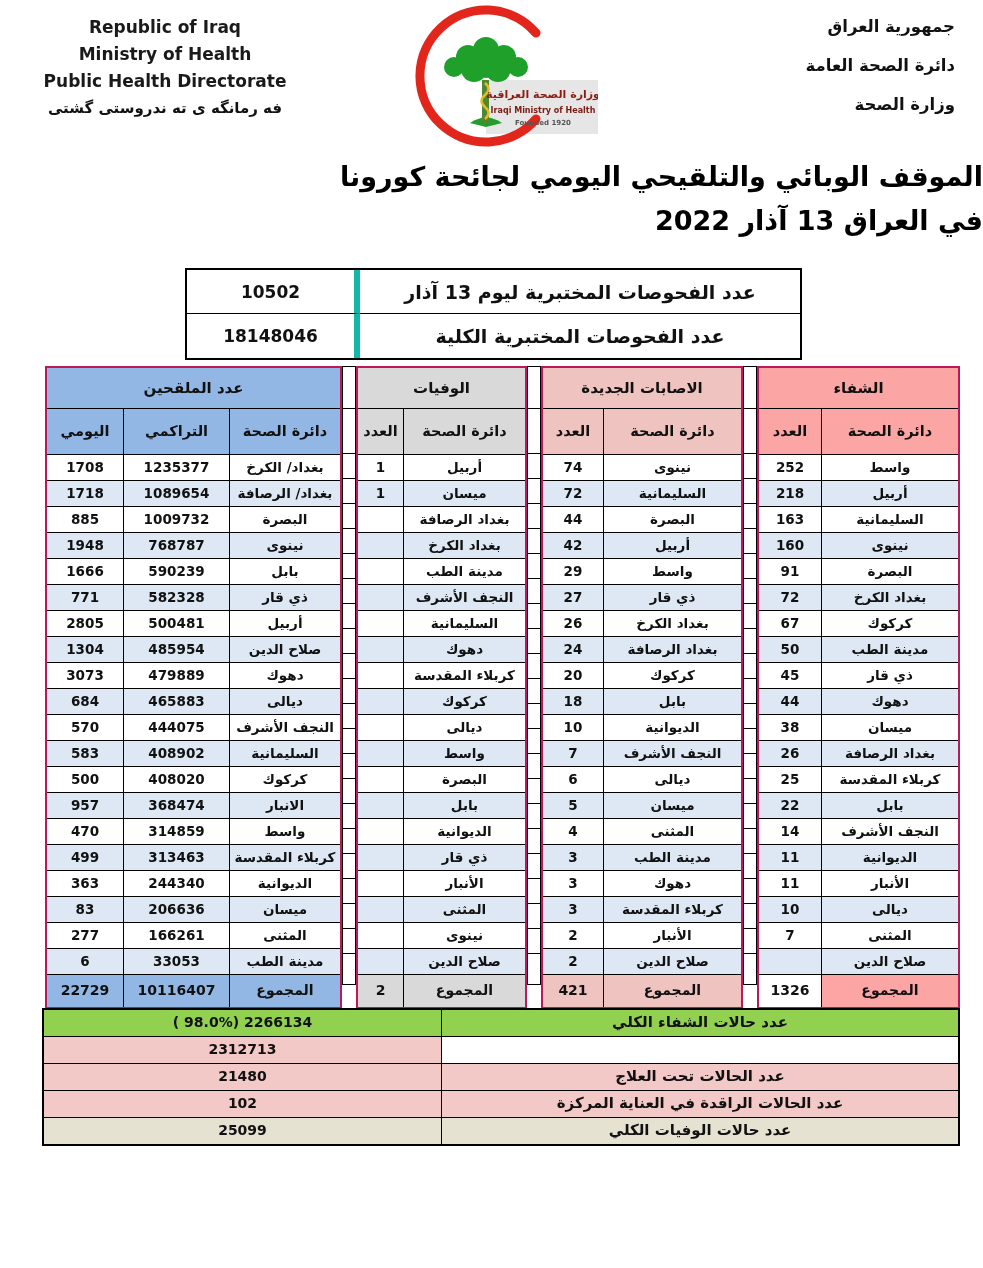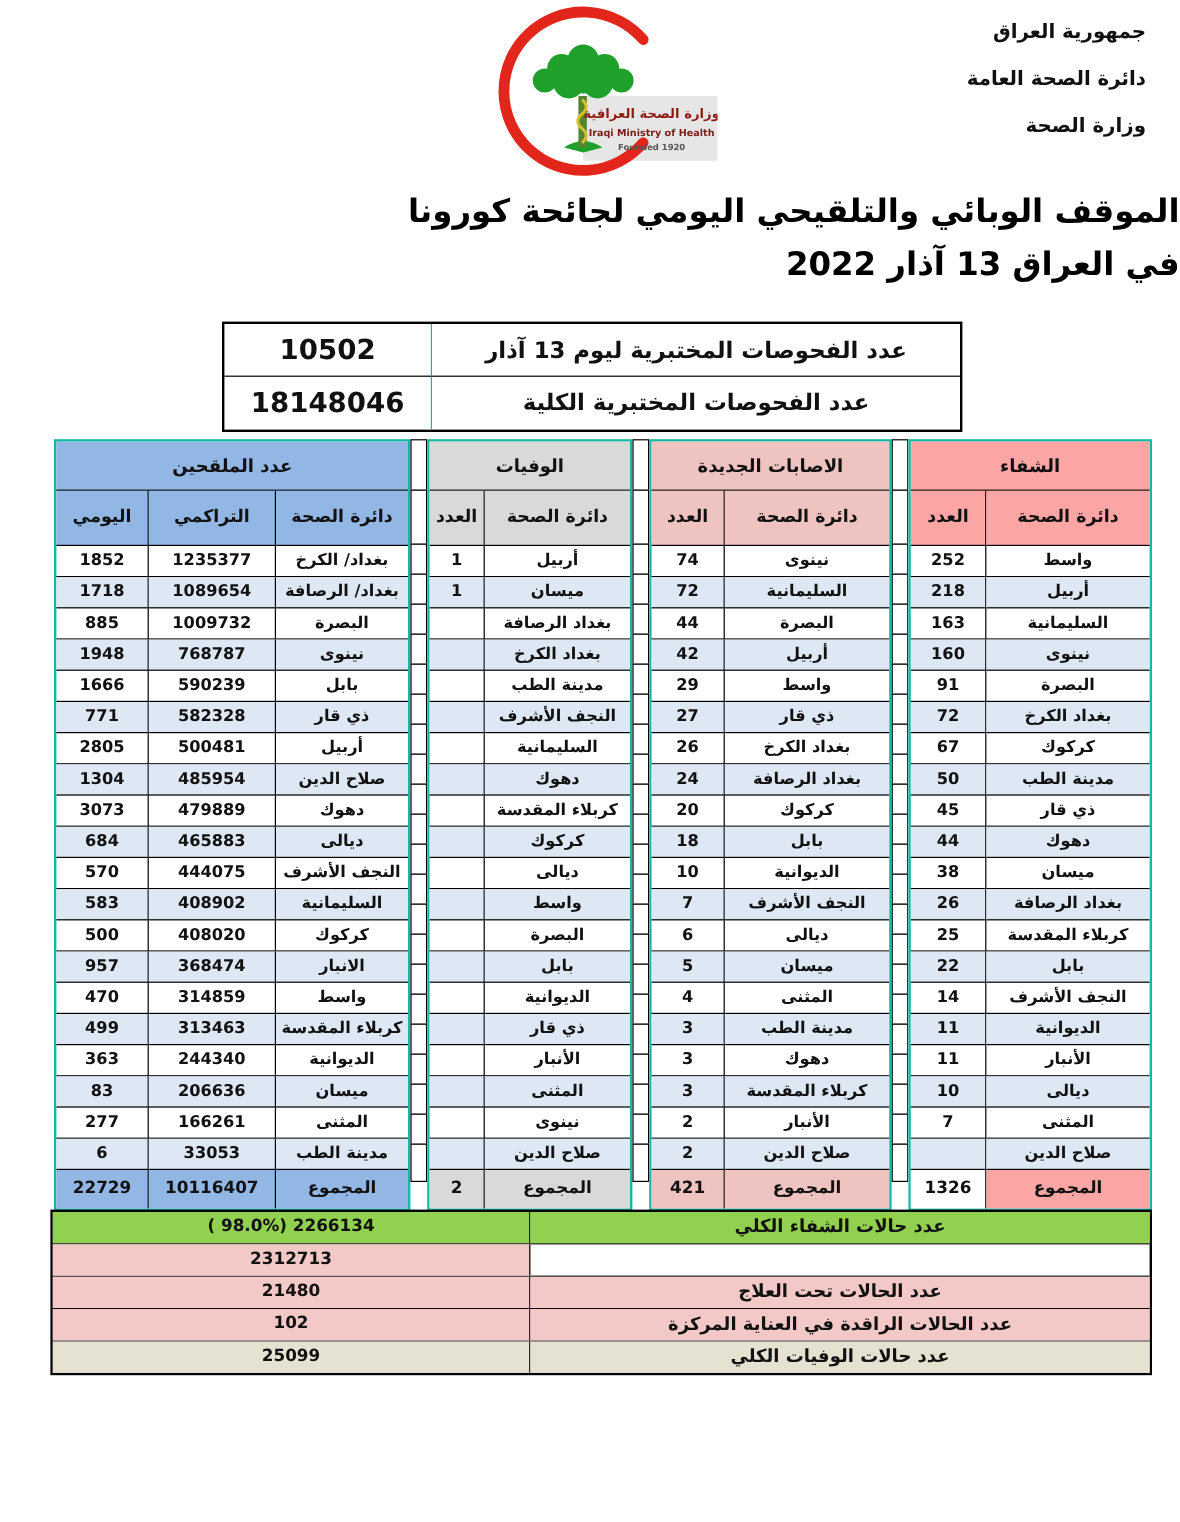--- a/index.html
+++ b/index.html
@@ -17,26 +17,26 @@
 
   
   .main-title{position:absolute;left:0;top:155px;width:100%;text-align:right;
               direction:rtl;font-size:27px;line-height:44px;color:#000;}
 
   
   .tests{position:absolute;left:185px;top:268px;border:2px solid #000;}
   .tests .t-row{display:grid;grid-template-columns:173px 440px;}
   .tests .t-row:first-child .cellb{border-bottom:1px solid #000;}
   .tests .cellb{height:44px;line-height:44px;text-align:center;}
-  .tests .val{border-right:1px solid #14b8a6;font-size:23px;}
+  .tests .val{border-right:6px solid #14b8a6;font-size:17px;}
   .tests .lbl{font-size:19px;direction:rtl;}
 
   
   .tables-row{position:absolute;left:45px;top:366px;display:flex;direction:ltr;align-items:flex-start;}
-  .dtable{border:2px solid #14b8a6;background:#fff;}
+  .dtable{border:2px solid #be185d;background:#fff;}
   .t-title{height:41px;line-height:40px;text-align:center;font-size:15px;border-bottom:1px solid #000;direction:rtl;}
   .t-row{display:grid;}
   .vacc .t-row{grid-template-columns:77px 106px 110px;}
   .deaths .t-row{grid-template-columns:46px 121px;}
   .inf .t-row{grid-template-columns:61px 137px;}
   .rec .t-row{grid-template-columns:63px 136px;}
   .cell{border-right:1px solid #000;border-bottom:1px solid #000;text-align:center;overflow:hidden;}
   .t-row .cell:last-child{border-right:none;}
   .t-cols .cell{height:46px;line-height:45px;font-size:14.5px;direction:rtl;}
   .t-rows .cell{height:26px;line-height:25px;font-size:13.5px;}
@@ -61,20 +61,26 @@
   .s-lbl{height:26px;line-height:25px;text-align:center;font-size:15px;direction:rtl;}
   .c-green .s-val,.c-green .s-lbl{background:#92D050;}
   .c-pink  .s-val,.c-pink  .s-lbl{background:#F2C9C6;text-align:center;}
   .c-tan   .s-val,.c-tan   .s-lbl{background:#E5E2D2;}
 </style>
 </head>
 <body>
 
 <div class="page">
 
+  <div class="hdr-left">
+    <div class="en">Republic of Iraq</div>
+    <div class="en">Ministry of Health</div>
+    <div class="en">Public Health Directorate</div>
+    <div class="ku">فه رمانگه ى ته ندروستى گشتى</div>
+  </div>
 
   <div class="hdr-logo">
     <svg width="200" height="150" viewBox="0 0 200 150">
       <rect x="88" y="80" width="112" height="54" fill="#E6E6E6"></rect>
       <path d="M138 33 A66 66 0 1 0 138 119" fill="none" stroke="#E2261C" stroke-width="9" stroke-linecap="round"></path>
       <g fill="#1FA02A">
         <circle cx="88" cy="50" r="13"></circle>
         <circle cx="70" cy="57" r="12"></circle>
         <circle cx="106" cy="57" r="12"></circle>
         <circle cx="56" cy="67" r="10"></circle>
@@ -118,21 +124,21 @@
 
     <div class="dtable vacc">
       <div class="t-title">عدد الملقحين</div>
       <div class="t-row t-cols">
           <div class="cell">اليومي</div>
           <div class="cell">التراكمي</div>
           <div class="cell">دائرة الصحة</div>
         </div>
       <div class="t-rows">
           <div class="t-row">
-            <div class="cell">1852</div>
+            <div class="cell">1708</div>
             <div class="cell">1235377</div>
             <div class="cell">بغداد/ الكرخ</div>
           </div>
           <div class="t-row alt">
             <div class="cell">1718</div>
             <div class="cell">1089654</div>
             <div class="cell">بغداد/ الرصافة</div>
           </div>
           <div class="t-row">
             <div class="cell">885</div>

